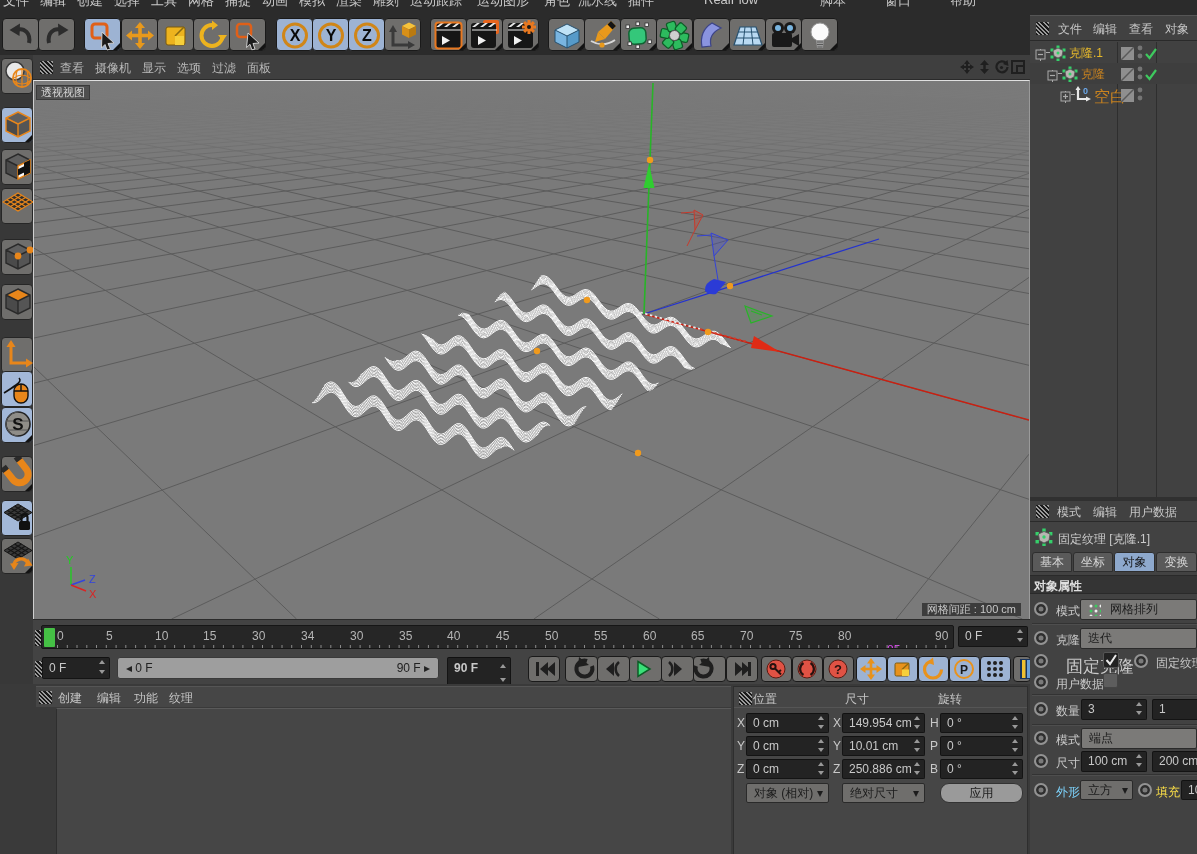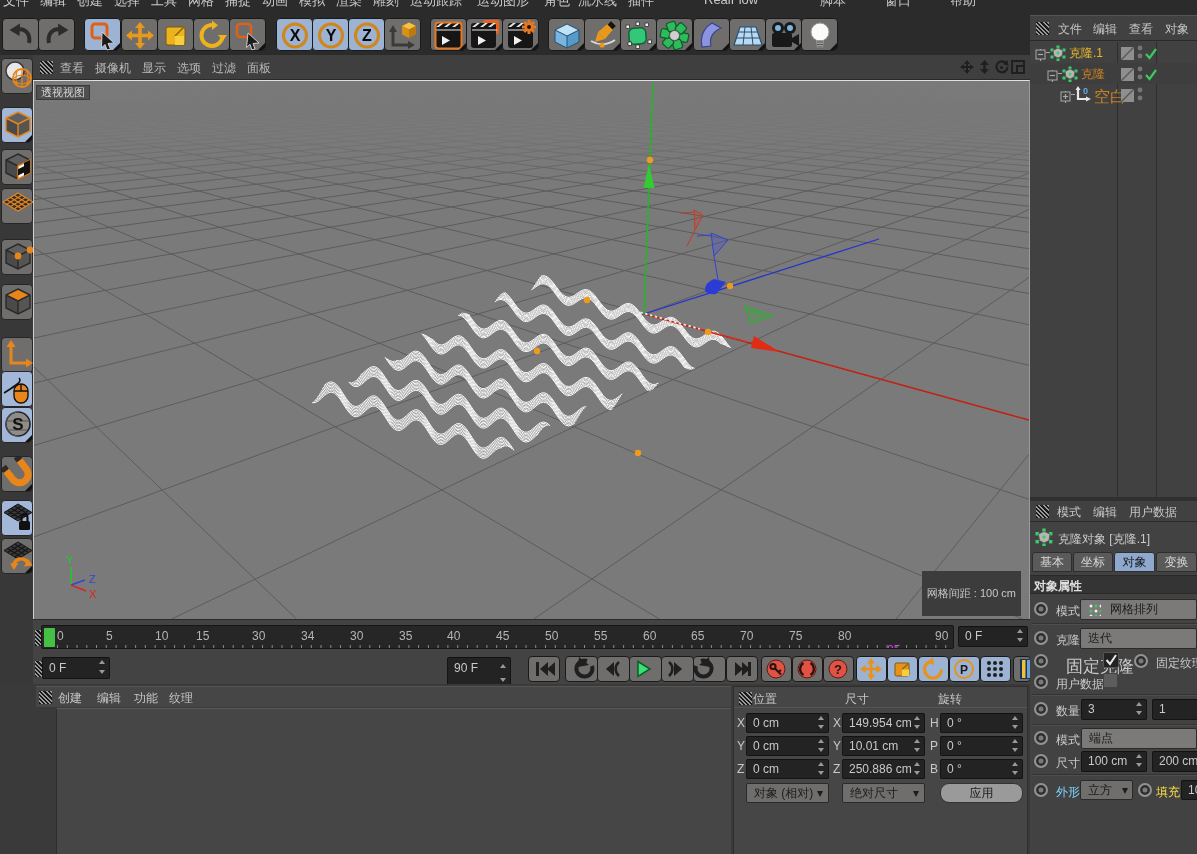--- a/index.html
+++ b/index.html
@@ -461,30 +461,30 @@
             <line x1="71" y1="584" x2="85" y2="579" stroke="#3344dd"></line>
             <line x1="71" y1="584" x2="86" y2="590" stroke="#dd2222"></line>
           </g>
           <g font-family="Liberation Sans, sans-serif" font-size="11">
             <text x="66" y="563" fill="#22cc22">Y</text>
             <text x="89" y="582" fill="#3344dd">Z</text>
             <text x="89" y="597" fill="#dd2222">X</text>
           </g>
         </svg></div>
       <div class="abs" style="left:2px;top:4px;background:#4f4f4f;border:1px solid #3a3a3a;color:#d5d5d5;font-size:11px;padding:0 4px;line-height:13px">透视视图</div>
-      <div class="abs" style="right:8px;bottom:3px;background:#3c3c3c;color:#c8c8c8;font-size:11px;padding:16px 5px;line-height:13px">网格间距 : 100 cm</div>
+      <div class="abs" style="right:8px;bottom:3px;background:#3c3c3c;color:#c8c8c8;font-size:11px;padding:0 5px;line-height:13px">网格间距 : 100 cm</div>
     </div>
     <div class="abs" style="left:33px;top:620px;width:997px;height:33px;background:#434343">
       <div class="hatch" style="left:2px;top:10px;height:16px;width:8px"></div>
       <div class="abs" style="left:8px;top:5px;width:913px;height:24px;background:#262626;border:1px solid #161616;border-radius:2px;overflow:hidden">
         <div class="abs" style="left:2px;top:2px;width:11px;height:19px;background:#45c045;border-radius:1px"></div>
         <span class="abs" style="left:15px;top:3px;color:#b5b5b5;font-size:12px">0</span>
         <span class="abs" style="left:64px;top:3px;color:#b5b5b5;font-size:12px">5</span>
         <span class="abs" style="left:113px;top:3px;color:#b5b5b5;font-size:12px">10</span>
-        <span class="abs" style="left:154px;top:3px;color:#b5b5b5;font-size:12px">15</span>
+        <span class="abs" style="left:161px;top:3px;color:#b5b5b5;font-size:12px">15</span>
         <span class="abs" style="left:210px;top:3px;color:#b5b5b5;font-size:12px">30</span>
         <span class="abs" style="left:259px;top:3px;color:#b5b5b5;font-size:12px">34</span>
         <span class="abs" style="left:308px;top:3px;color:#b5b5b5;font-size:12px">30</span>
         <span class="abs" style="left:357px;top:3px;color:#b5b5b5;font-size:12px">35</span>
         <span class="abs" style="left:405px;top:3px;color:#b5b5b5;font-size:12px">40</span>
         <span class="abs" style="left:454px;top:3px;color:#b5b5b5;font-size:12px">45</span>
         <span class="abs" style="left:503px;top:3px;color:#b5b5b5;font-size:12px">50</span>
         <span class="abs" style="left:552px;top:3px;color:#b5b5b5;font-size:12px">55</span>
         <span class="abs" style="left:601px;top:3px;color:#b5b5b5;font-size:12px">60</span>
         <span class="abs" style="left:649px;top:3px;color:#b5b5b5;font-size:12px">65</span>
@@ -586,21 +586,25 @@
           <rect x="883.6" y="0" width="1" height="3" fill="#8a8a8a"></rect>
           <rect x="893.4" y="0" width="1" height="3" fill="#8a8a8a"></rect>
           <rect x="903.2" y="0" width="1" height="3" fill="#8a8a8a"></rect>
         </svg>
       </div>
       <div class="ipt spn" style="left:925px;top:6px;width:70px;height:21px;line-height:19px">0 F</div>
     </div>
     <div class="abs" style="left:33px;top:653px;width:997px;height:31px;background:#434343">
       <div class="hatch" style="left:2px;top:8px;height:16px;width:8px"></div>
       <div class="ipt spn" style="left:9px;top:4px;width:68px;height:22px;line-height:20px">0 F</div>
-      <div class="ipt spn" style="left:414px;top:4px;width:64px;height:36px;line-height:20px;">90 F</div>
+      <div class="abs" style="left:84px;top:4px;width:322px;height:22px;background:#9e9e9e;border-radius:3px;border:1px solid #3a3a3a">
+        <span class="abs" style="left:8px;top:3px;color:#222;font-size:12px">◂ 0 F</span>
+        <span class="abs" style="right:8px;top:3px;color:#222;font-size:12px">90 F ▸</span>
+      </div>
+      <div class="ipt spn" style="left:414px;top:4px;width:64px;height:36px;line-height:20px;font-weight:bold;">90 F</div>
       <div class="abs" style="left:495px;top:3px;width:32px;height:26px;background:#6f6e6c;border:1px solid #1a1a1a;border-radius:4px;"><svg width="30" height="24" viewBox="0 0 30 24">
           <g fill="#1f1f1f">
             <rect x="7" y="5" width="3" height="14"></rect>
             <path d="M19 5 L11 12 L19 19 Z M26 5 L18 12 L26 19 Z"></path>
           </g>
         </svg></div>
       <div class="abs" style="left:532px;top:3px;width:33px;height:26px;background:#6f6e6c;border:1px solid #1a1a1a;border-radius:4px;"><svg width="31" height="24" viewBox="0 0 31 24">
           <path d="M21 4 A 8 8 0 1 0 26 9" fill="none" stroke="#1f1f1f" stroke-width="4"></path>
           <path d="M13 0 L23 8 L12 10 Z" fill="#1f1f1f"></path>
         </svg></div>
@@ -826,21 +830,21 @@
             <rect x="7.3" y="0.5" width="3.4" height="3.4"></rect>
             <rect x="0.5" y="4.0" width="3.4" height="3.4"></rect>
             <rect x="14.0" y="4.0" width="3.4" height="3.4"></rect>
             <rect x="0.5" y="12.0" width="3.4" height="3.4"></rect>
             <rect x="14.0" y="12.0" width="3.4" height="3.4"></rect>
             <rect x="7.3" y="15.5" width="3.4" height="3.4"></rect>
           </g>
           <path d="M9 3.5 L15 6 L14 12.5 L9 15 L4.5 12.5 L3.5 6 Z" fill="#b8b6b2" stroke="#555" stroke-width="0.8"></path>
           <circle cx="9" cy="9" r="1.7" fill="#35d06a"></circle>
         </svg></div>
-      <span class="abs" style="left:28px;top:531px;color:#cbcbcb;font-size:12px">克隆对象 [克隆.1]</span>
+      <span class="abs" style="left:28px;top:531px;color:#cbcbcb;font-size:12px">固定纹理 [克隆.1]</span>
       <div class="abs" style="left:2px;top:552px;width:40px;height:20px;background:#5a5a5a;color:#d6d6d6;border:1px solid #2e2e2e;border-radius:3px 3px 0 0;font-size:12px;text-align:center;line-height:19px">基本</div>
       <div class="abs" style="left:43px;top:552px;width:40px;height:20px;background:#5a5a5a;color:#d6d6d6;border:1px solid #2e2e2e;border-radius:3px 3px 0 0;font-size:12px;text-align:center;line-height:19px">坐标</div>
       <div class="abs" style="left:84px;top:552px;width:41px;height:20px;background:#8ea9cd;color:#17181a;border:1px solid #2e2e2e;border-radius:3px 3px 0 0;font-size:12px;text-align:center;line-height:19px">对象</div>
       <div class="abs" style="left:126px;top:552px;width:41px;height:20px;background:#5a5a5a;color:#d6d6d6;border:1px solid #2e2e2e;border-radius:3px 3px 0 0;font-size:12px;text-align:center;line-height:19px">变换</div>
       <div class="abs" style="left:0;top:575px;width:167px;height:19px;background:#343434;border-top:1px solid #2a2a2a;border-bottom:1px solid #2a2a2a">
         <span class="abs" style="left:4px;top:2px;color:#e0e0e0;font-size:12px;font-weight:bold">对象属性</span>
       </div>
       <div class="radio" style="left:4px;top:602px"></div>
       <span class="abs" style="left:26px;top:603px;color:#c9c9c9;font-size:12px">模式</span>
       <div class="drop" style="left:50px;top:599px;width:117px;height:21px;line-height:19px;background:#7b7a78"><span style="position:absolute;left:7px;top:3px"><svg width="13" height="13" viewBox="0 0 13 13">

